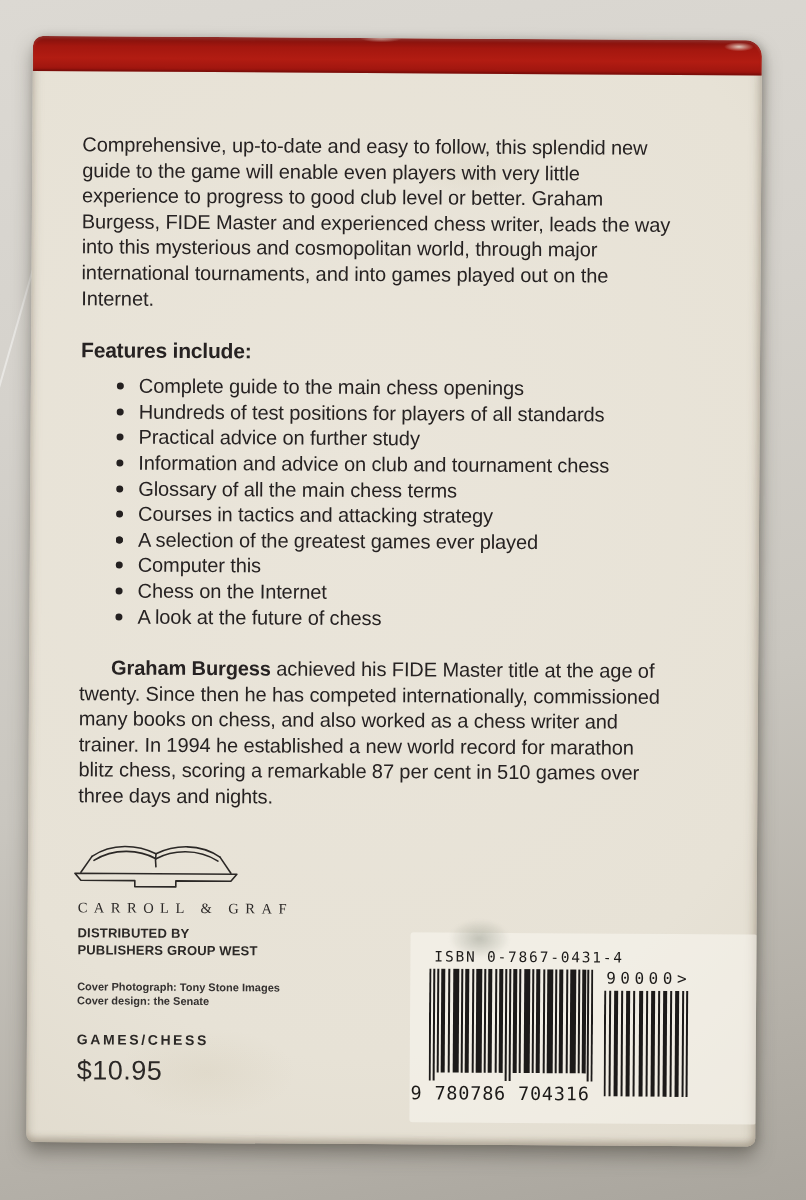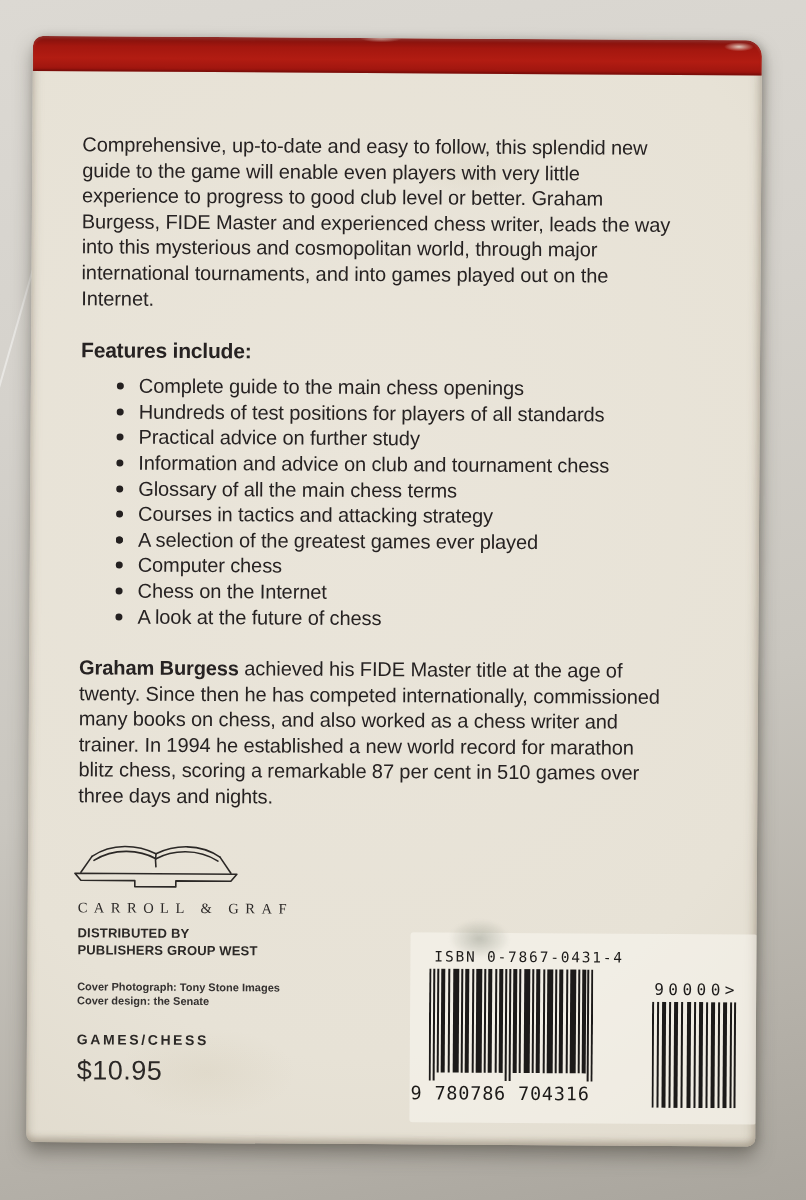--- a/index.html
+++ b/index.html
@@ -42,21 +42,21 @@
 
   .features-heading{margin:27px 0 0 0;font-size:21px;font-weight:700;letter-spacing:-.2px;}
 
   .features-list{list-style:none;margin:11px 0 0 0;padding:0 0 0 58px;
     font-size:20px;line-height:25.6px;letter-spacing:-.1px;}
   .features-list li{position:relative;white-space:pre;}
   .features-list .dot{position:absolute;left:-22px;top:9px;width:7px;height:7px;
     background:#242020;border-radius:50%;}
 
   .about{margin:26px 0 0 0;font-size:20px;line-height:25.6px;letter-spacing:-.1px;white-space:pre;}
-  .about b{font-weight:700;}
+  .about b{font-weight:700;margin-left:32px;}
 
   .pub{margin-top:30px;}
   .logo{margin-left:-6px;}
   .pub-name{font-family:"Liberation Serif",serif;font-size:14.5px;letter-spacing:6.5px;
     margin-top:4px;color:#2c2928;}
   .dist{margin-top:8px;font-size:13px;font-weight:700;line-height:17px;
     letter-spacing:.2px;white-space:pre;color:#2b2826;}
   .credits{margin-top:21px;font-size:11px;font-weight:700;line-height:14px;
     white-space:pre;color:#343130;}
   .category{margin-top:24px;font-size:14px;font-weight:700;letter-spacing:2.6px;color:#2b2826;}
@@ -64,21 +64,21 @@
 
   .barcode-panel{position:absolute;left:383px;top:894px;width:347px;height:190px;
     background:rgba(252,250,243,.5);border-radius:3px;
     font-family:"DejaVu Sans Mono",monospace;color:#1c1a19;}
   .smudge{position:absolute;left:38px;top:-14px;width:62px;height:40px;
     background:radial-gradient(ellipse at 50% 50%, rgba(128,133,118,.42), rgba(128,133,118,0) 70%);
     filter:blur(1px);}
   .isbn{position:absolute;left:24px;top:16px;font-size:14.5px;letter-spacing:1.8px;}
   .bc-main{position:absolute;left:19px;top:36px;width:164px;height:114px;}
   .bc-digits{position:absolute;left:1px;top:150px;font-size:18.5px;letter-spacing:.8px;}
-  .addon{position:absolute;left:196px;top:46px;width:110px;margin-left:48px;}
+  .addon{position:absolute;left:196px;top:35px;width:110px;}
   .addon-digits{font-size:16px;letter-spacing:4.5px;}
   .addon svg{display:block;margin-top:3px;margin-left:-2px;}
 </style>
 </head>
 <body>
 
 <div class="scene">
   <div class="scratch"></div>
 
   <div class="book">
@@ -102,21 +102,21 @@
 
       <ul class="features-list">
         <li><span class="dot"></span><span>Complete guide to the main chess openings</span></li>
         <li><span class="dot"></span><span>Hundreds of test positions for players of all standards</span></li>
         <li><span class="dot"></span><span>Practical advice on further study</span></li>
         <li><span class="dot"></span><span>Information and advice on club and tournament chess</span></li>
         <li><span class="dot"></span><span>Glossary of all the main chess terms</span></li>
         <li><span class="dot"></span><span>Courses in tactics and attacking strategy</span></li>
         <li><span class="dot"></span></li>
         <li><span class="dot"></span><span>A selection of the greatest games ever played</span></li>
-        <li><span class="dot"></span><span>Computer chess</span></li>
+        <li><span class="dot"></span><span>Computer this</span></li>
         <li><span class="dot"></span><span>Chess on the Internet</span></li>
         <li><span class="dot"></span><span>A look at the future of chess</span></li>
       </ul>
 
       <p class="about"><b>Graham Burgess</b><span> achieved his FIDE Master title at the age of
 twenty. Since then he has competed internationally, commissioned
 many books on chess, and also worked as a chess writer and
 trainer. In 1994 he established a new world record for marathon
 blitz chess, scoring a remarkable 87 per cent in 510 games over
 three days and nights.</span></p>

